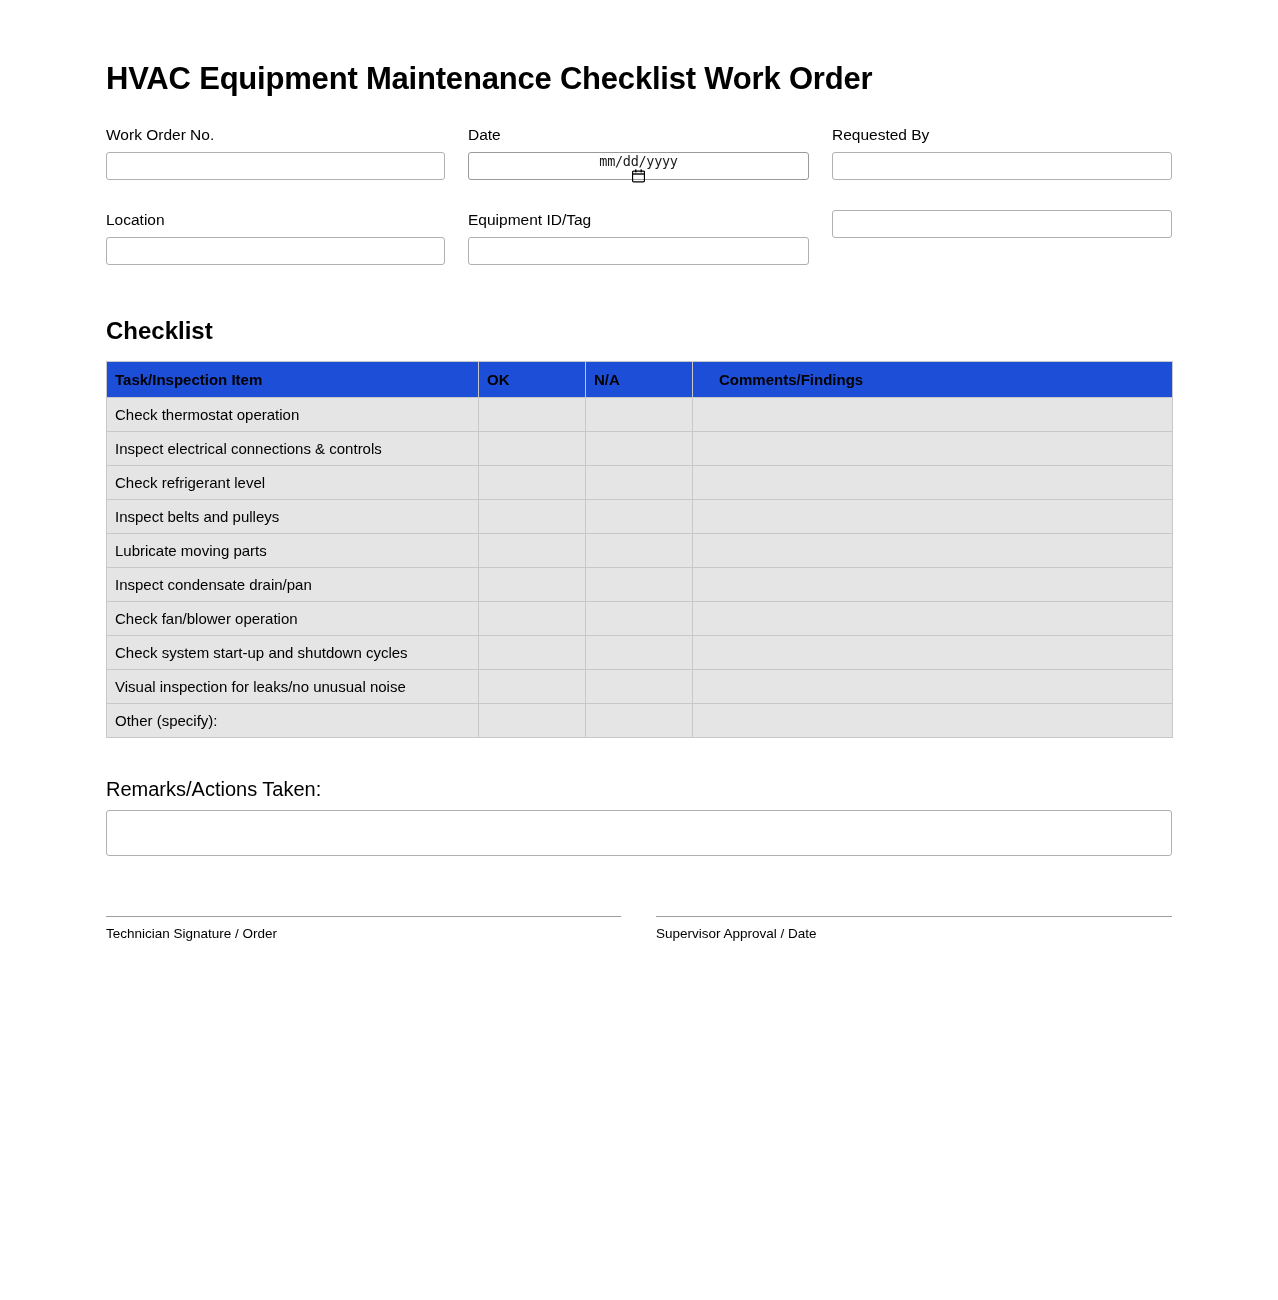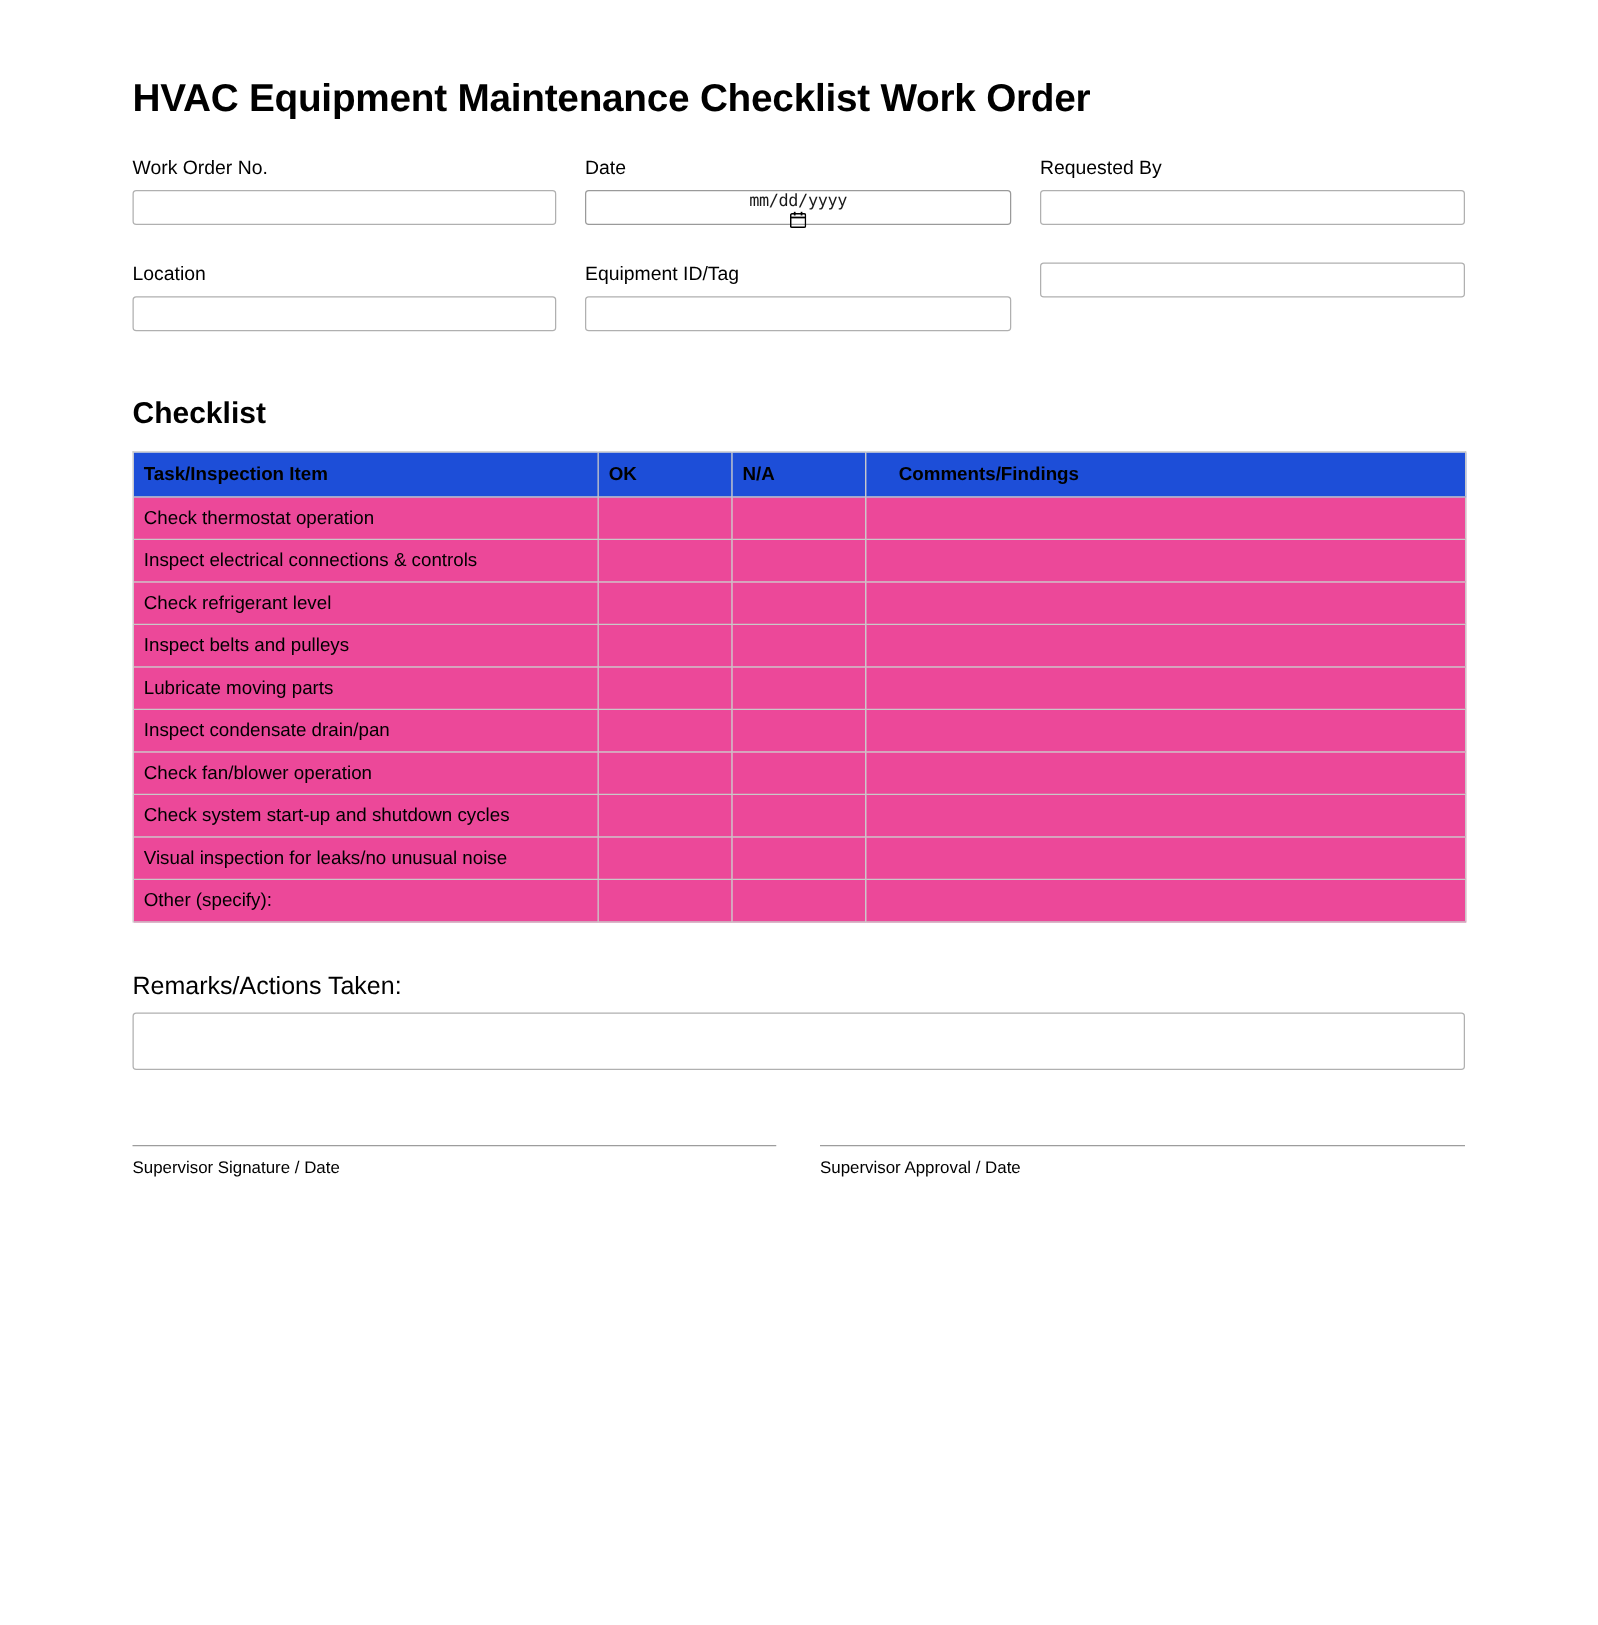--- a/index.html
+++ b/index.html
@@ -116,21 +116,21 @@
     color: #000;
     background: #1d4ed8;
   }
   table.checklist td {
     font-size: 15px;
     padding: 8px 8px 8px 8px;
     border: 1px solid #c8c8c8;
     height: 17px;
     vertical-align: middle;
     color: #000;
-    background: #ec4899;
+    background: #e5e5e5;
   }
   table.checklist th:first-child,
   table.checklist td:first-child {
     border-left: none;
   }
   table.checklist th:last-child,
   table.checklist td:last-child {
     border-right: none;
     padding-left: 26px;
   }
@@ -304,21 +304,21 @@
         </tr>
       </tbody>
   </table>
 
   <div class="remarks-label">Remarks/Actions Taken:</div>
   <textarea class="remarks-area" style=""></textarea>
 
   <div class="signatures">
     <div class="sig-block left">
       <div class="sig-line"></div>
-      <div class="sig-caption">Supervisor Signature / Date</div>
+      <div class="sig-caption">Technician Signature / Order</div>
     </div>
     <div class="sig-block right">
       <div class="sig-line"></div>
       <div class="sig-caption">Supervisor Approval / Date</div>
     </div>
   </div>
 
 </div>
 
 </body></html>

